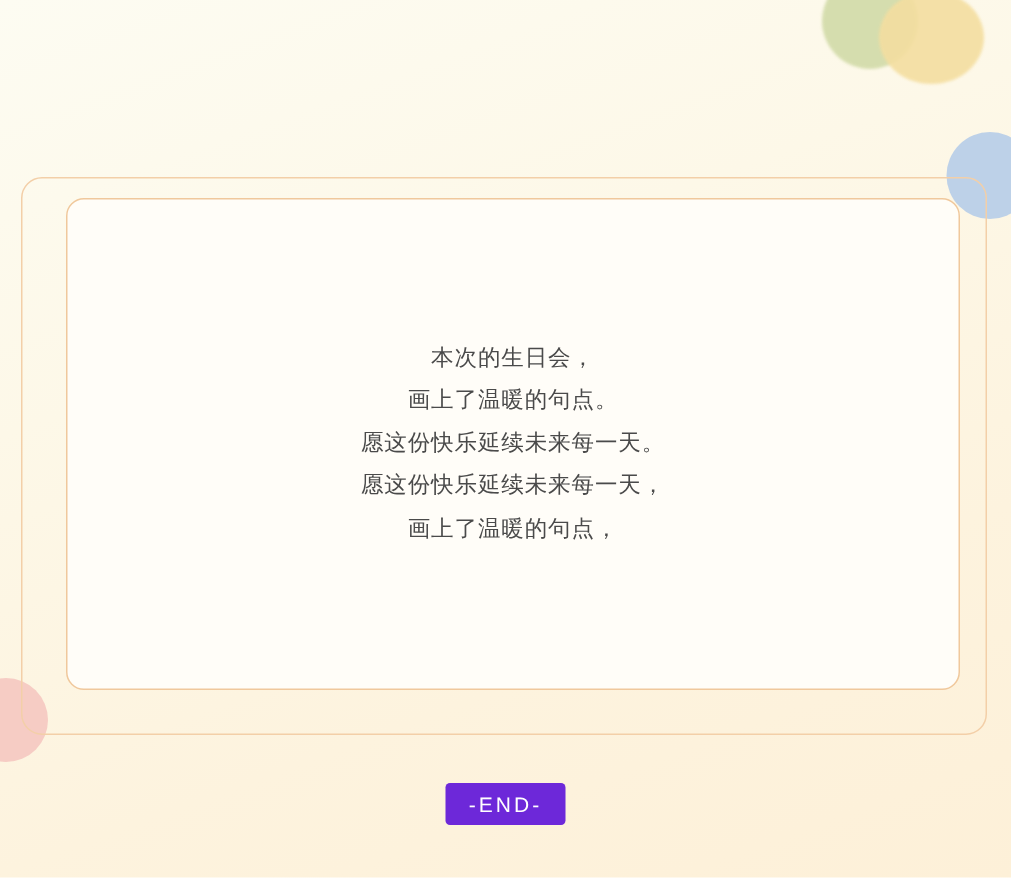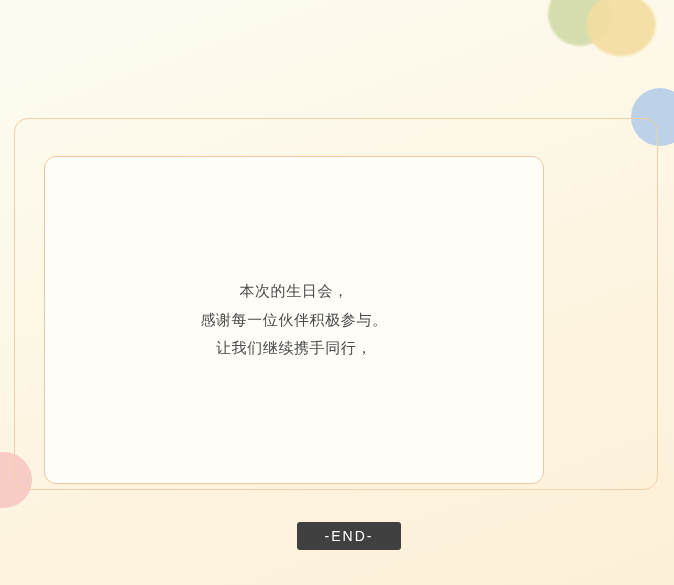--- a/index.html
+++ b/index.html
@@ -63,22 +63,22 @@
     top: 118px;
     width: 644px;
     height: 372px;
     border: 1px solid #f3cfa8;
     border-radius: 14px;
     box-sizing: border-box;
   }
   .frame-inner {
     position: absolute;
     left: 44px;
-    top: 156px;
-    width: 500px;
+    top: 132px;
+    width: 596px;
     height: 328px;
     background: #fffdf8;
     border: 1px solid #f0c89c;
     border-radius: 12px;
     box-sizing: border-box;
     display: flex;
     align-items: center;
     justify-content: center;
   }
 
@@ -92,23 +92,23 @@
   }
   .poem-line {
     white-space: nowrap;
   }
 
   
   .end-badge {
     position: absolute;
     left: 297px;
     top: 522px;
-    width: 104px;
+    width: 80px;
     height: 28px;
-    background: #404040;
+    background: #6d28d9;
     border-radius: 3px;
     color: #ffffff;
     font-size: 14px;
     letter-spacing: 2px;
     display: flex;
     align-items: center;
     justify-content: center;
   }
 </style>
 </head>
@@ -117,18 +117,20 @@
 <div class="deco blob-green"></div>
 <div class="deco blob-yellow"></div>
 <div class="deco blob-blue"></div>
 <div class="deco blob-pink"></div>
 
 <div class="frame-outer"></div>
 
 <div class="frame-inner">
   <div class="poem">
     <div class="poem-line">本次的生日会，</div>
-    <div class="poem-line">感谢每一位伙伴积极参与。</div>
-    <div class="poem-line">让我们继续携手同行，</div>
+    <div class="poem-line">画上了温暖的句点。</div>
+    <div class="poem-line">愿这份快乐延续未来每一天。</div>
+    <div class="poem-line">愿这份快乐延续未来每一天，</div>
+    <div class="poem-line">画上了温暖的句点，</div>
   </div>
 </div>
 
 <div class="end-badge">-END-</div>
 
 </body></html>

